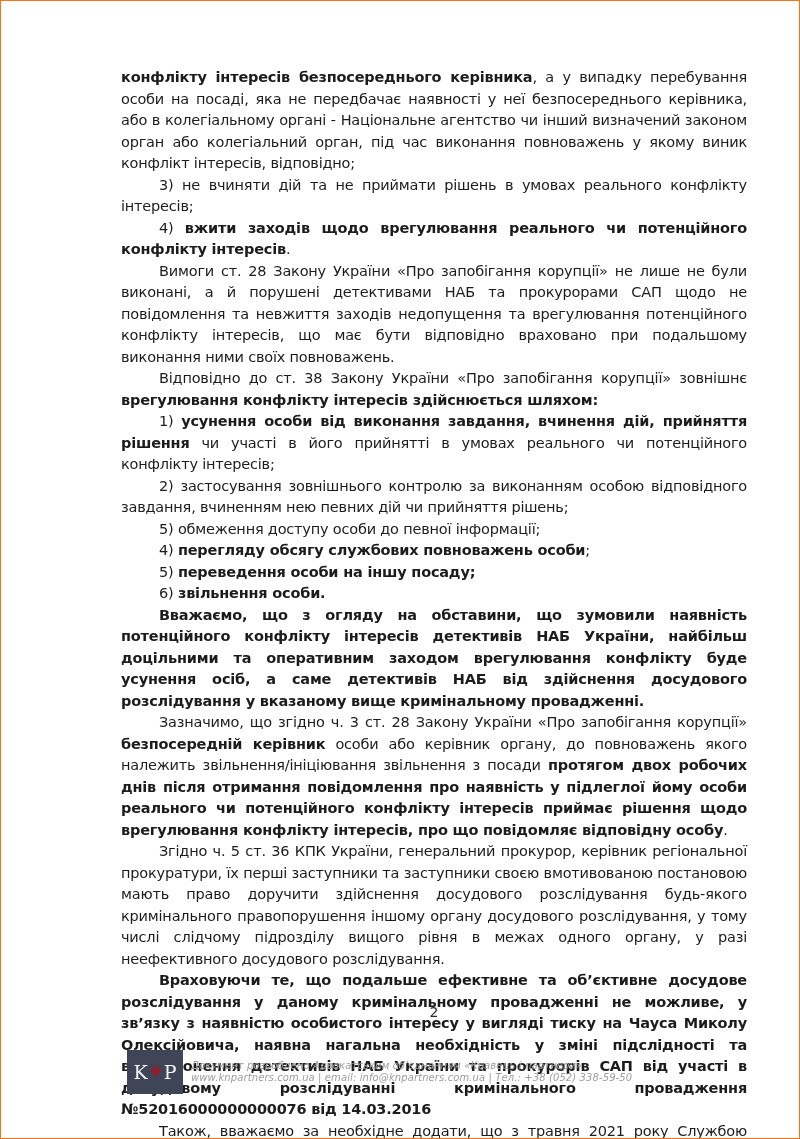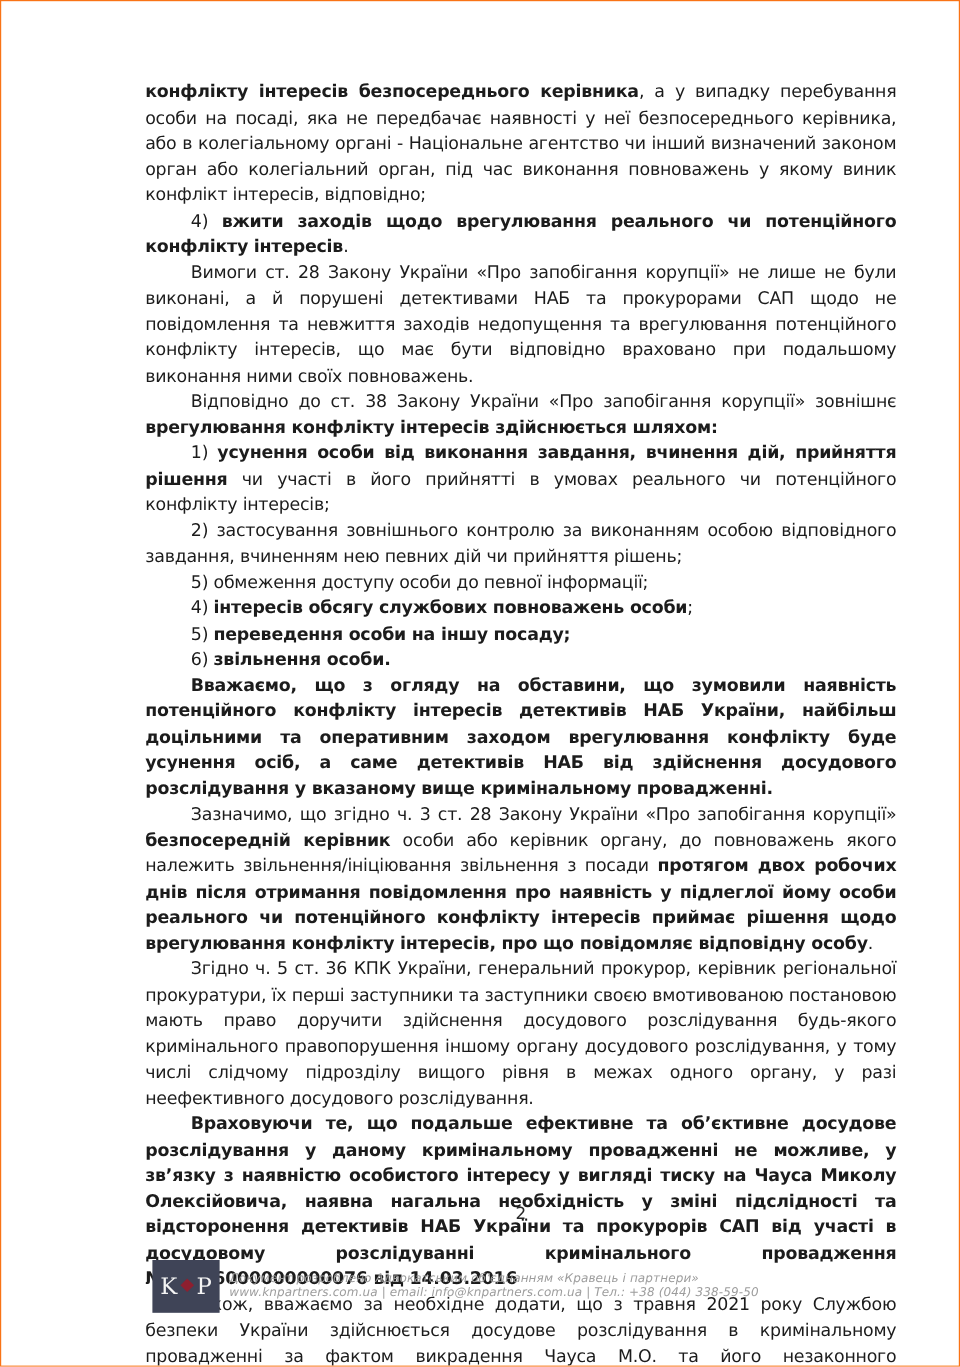--- a/index.html
+++ b/index.html
@@ -75,43 +75,44 @@
     letter-spacing: 0.1px;
   }
 </style>
 </head>
 <body>
 
 <div class="page">
 
   <div class="doc-body" id="doc-body">
       <p class="para"><span class="r-b">конфлікту інтересів безпосереднього керівника</span><span>, а у випадку перебування особи на посаді, яка не передбачає наявності у неї безпосереднього керівника, або в колегіальному органі - Національне агентство чи інший визначений законом орган або колегіальний орган, під час виконання повноважень у якому виник конфлікт інтересів, відповідно;</span></p>
+      <p class="para indent"><span>3) не вчиняти дій та не приймати рішень в умовах реального конфлікту інтересів;</span></p>
       <p class="para indent"><span>4) </span><span class="r-b">вжити заходів щодо врегулювання реального чи потенційного конфлікту інтересів</span><span>.</span></p>
       <p class="para indent"><span>Вимоги ст. 28 Закону України «Про запобігання корупції» не лише не були виконані, а й порушені детективами НАБ та прокурорами САП щодо не повідомлення та невжиття заходів недопущення та врегулювання потенційного конфлікту інтересів, що має бути відповідно враховано при подальшому виконання ними своїх повноважень.</span></p>
       <p class="para indent"><span>Відповідно до ст. 38 Закону України «Про запобігання корупції» зовнішнє </span><span class="r-b">врегулювання конфлікту інтересів здійснюється шляхом:</span></p>
       <p class="para indent"><span>1) </span><span class="r-b">усунення особи від виконання завдання, вчинення дій, прийняття рішення</span><span> чи участі в його прийнятті в умовах реального чи потенційного конфлікту інтересів;</span></p>
       <p class="para indent"><span>2) застосування зовнішнього контролю за виконанням особою відповідного завдання, вчиненням нею певних дій чи прийняття рішень;</span></p>
       <p class="para indent"><span>5) обмеження доступу особи до певної інформації;</span></p>
-      <p class="para indent"><span>4) </span><span class="r-b">інтересів обсягу службових повноважень особи</span><span>;</span></p>
+      <p class="para indent"><span>4) </span><span class="r-b">перегляду обсягу службових повноважень особи</span><span>;</span></p>
       <p class="para indent"><span>5) </span><span class="r-b">переведення особи на іншу посаду;</span></p>
       <p class="para indent"><span>6) </span><span class="r-b">звільнення особи.</span></p>
       <p class="para indent"><span class="r-b r-u">Вважаємо, що з огляду на обставини, що зумовили наявність потенційного конфлікту інтересів детективів НАБ України, найбільш доцільними та оперативним заходом врегулювання конфлікту буде усунення осіб, а саме детективів НАБ від здійснення досудового розслідування у вказаному вище кримінальному провадженні.</span></p>
       <p class="para indent"><span>Зазначимо, що згідно ч. 3 ст. 28 Закону України «Про запобігання корупції» </span><span class="r-b">безпосередній керівник</span><span> особи або керівник органу, до повноважень якого належить звільнення/ініціювання звільнення з посади </span><span class="r-b">протягом двох робочих днів після отримання повідомлення про наявність у підлеглої йому особи реального чи потенційного конфлікту інтересів </span><span class="r-b r-u">приймає рішення</span><span class="r-b"> щодо врегулювання конфлікту інтересів, про що </span><span class="r-b r-u">повідомляє</span><span class="r-b"> відповідну особу</span><span>.</span></p>
       <p class="para indent"><span>Згідно ч. 5 ст. 36 КПК України, </span><span class="r-u">генеральний прокурор, керівник регіональної прокуратури, їх перші заступники та заступники своєю вмотивованою постановою мають право доручити здійснення досудового розслідування будь-якого кримінального правопорушення іншому органу досудового розслідування</span><span>, у тому числі слідчому підрозділу вищого рівня в межах одного органу, у разі неефективного досудового розслідування.</span></p>
       <p class="para indent"><span class="r-b">Враховуючи те, що подальше ефективне та об’єктивне досудове розслідування у даному кримінальному провадженні не можливе, у зв’язку з наявністю особистого інтересу у вигляді тиску на Чауса Миколу Олексійовича, наявна нагальна необхідність у зміні підслідності та відсторонення детективів НАБ України та прокурорів САП від участі в досудовому розслідуванні кримінального провадження №52016000000000076 від 14.03.2016</span></p>
       <p class="para indent"><span>Також, вважаємо за необхідне додати, що з травня 2021 року Службою безпеки України здійснюється досудове розслідування в кримінальному провадженні за фактом викрадення Чауса М.О. та його незаконного переправлення через державний кордон. Після встановлення місцезнаходження Чауса М.О. СБУ вжила заходів для забезпечення його безпеки та надання медичної допомоги. На нашу думку, є доцільним, щоб досудове розслідування проводив один правоохоронний орган з метою забезпечення безпеки самого Чауса М.О., неупередженого розслідування, зважаючи на приватний інтерес детективів НАБУ, та задля уникнення провокацій та  конфліктів між правоохоронними органами.</span></p>
     </div>
 
   <div class="page-number">2</div>
 
   <div class="footer">
     <div class="logo" style="background: rgb(63, 68, 87);">
       <span>K</span>
       <span class="logo-dot" style="background: rgb(142, 31, 47);"></span>
       <span>P</span>
     </div>
     <div class="footer-text">
       <div>Документ розроблено Адвокатським об’єднанням «Кравець і партнери»</div>
-      <div>www.knpartners.com.ua | email: info@knpartners.com.ua | Тел.: +38 (044) 338-59-50</div>
+      <div>www.knpartners.com.ua | email: info@knpartners.com.ua | Тел.: +38 (052) 338-59-50</div>
     </div>
   </div>
 
 </div>
 
 </body></html>

